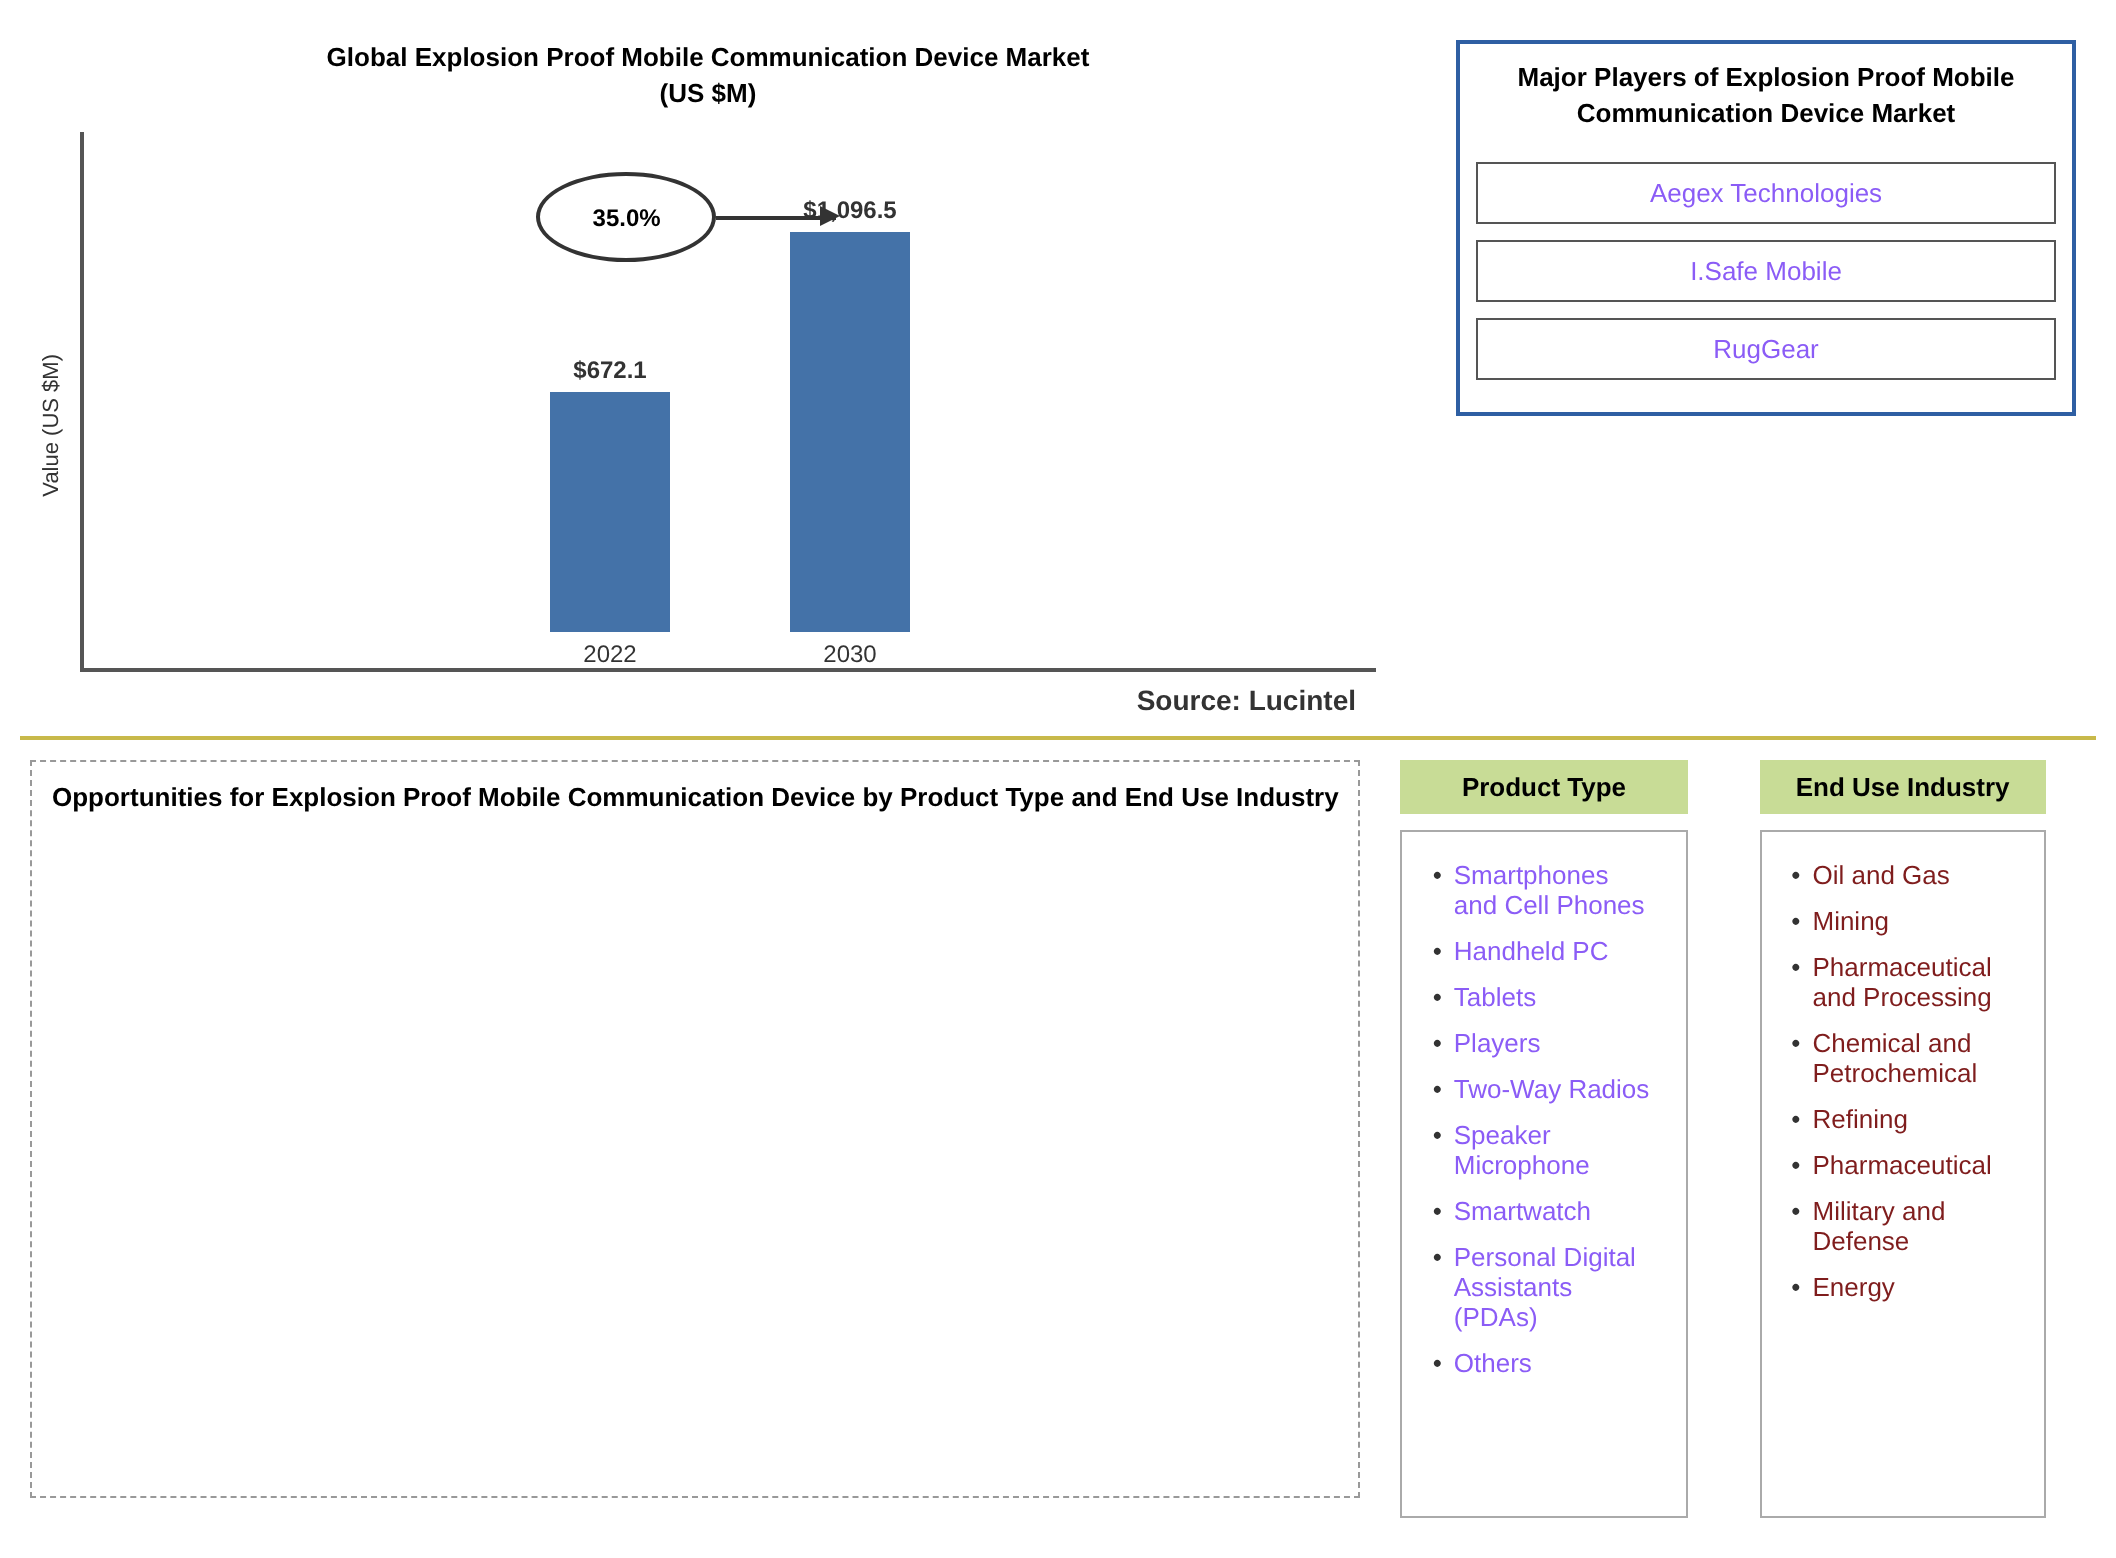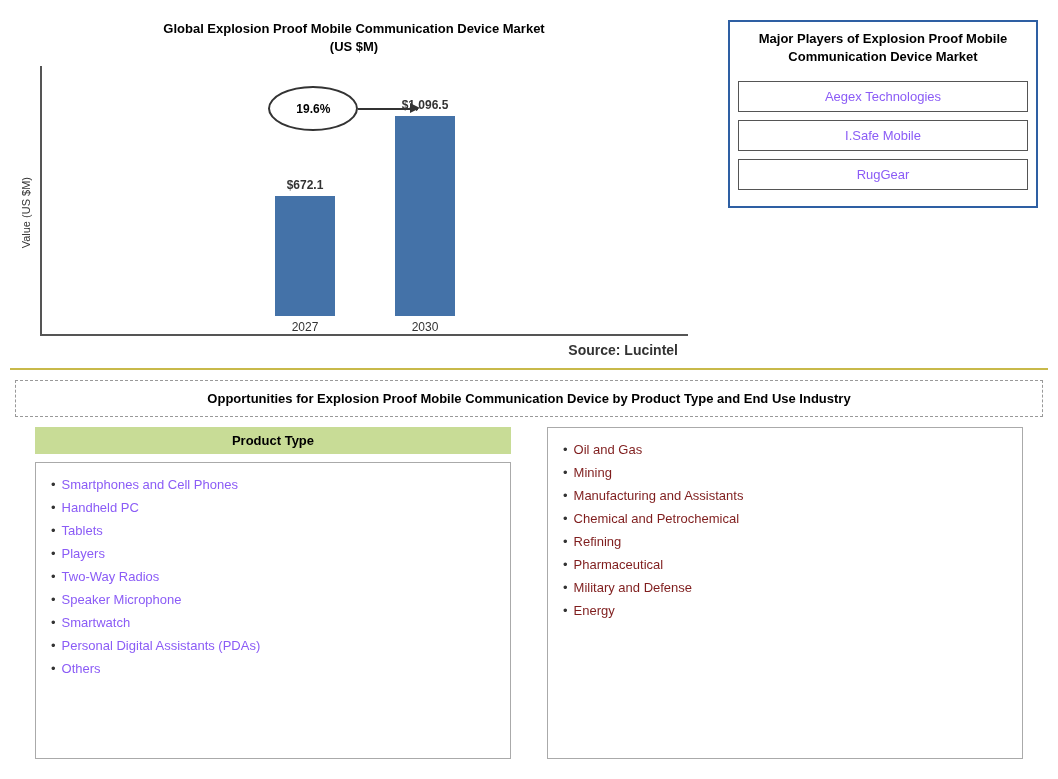--- a/index.html
+++ b/index.html
@@ -170,21 +170,21 @@
       padding: 7px 10px;
       margin-bottom: 8px;
       font-size: 13px;
       color: #8b5cf6;
     }
 
     
     .bottom-section {
       flex: 1;
       display: flex;
-      flex-direction: column;
+      flex-direction: row;
       padding: 10px 5px;
     }
 
     .opportunities-title {
       text-align: center;
       font-weight: bold;
       font-size: 13px;
       color: #000;
       padding: 10px;
       border: 1.5px dashed #999;
@@ -256,31 +256,31 @@
       </div>
 
       <div class="chart-wrapper">
         <div class="y-axis-label">Value (US $M)</div>
 
         <div class="chart-inner">
           <div class="bars-container">
 
             <div class="cagr-annotation" style="position:absolute; top:20px; left:42%; display:flex; align-items:center;">
               <div class="cagr-ellipse">
-                <span>19.6%</span>
+                <span>35.0%</span>
               </div>
               <div style="position:relative; width:60px; height:2px; background:#333; margin-left:0;">
                 <div style="position:absolute; right:-2px; top:-5px; width:0; height:0; border-left:10px solid #333; border-top:5px solid transparent; border-bottom:5px solid transparent;"></div>
               </div>
             </div>
 
             <div class="bar-group">
               <div class="bar-value">$672.1</div>
               <div class="bar" style="height: 120px;"></div>
-              <div class="bar-label">2027</div>
+              <div class="bar-label">2022</div>
             </div>
 
             <div class="bar-group">
               <div class="bar-value">$1,096.5</div>
               <div class="bar" style="height: 200px;"></div>
               <div class="bar-label">2030</div>
             </div>
 
           </div>
           <div class="source-text">Source: Lucintel</div>
@@ -342,32 +342,33 @@
             <span class="col-item-text">Personal Digital Assistants (PDAs)</span>
           </div>
           <div class="col-item">
             <span class="col-item-bullet">•</span>
             <span class="col-item-text">Others</span>
           </div>
         </div>
       </div>
 
       <div class="opportunity-column">
+        <div class="col-header">End Use Industry</div>
         <div class="col-items-box">
           <div class="col-item">
             <span class="col-item-bullet">•</span>
             <span class="end-use-item-text">Oil and Gas</span>
           </div>
           <div class="col-item">
             <span class="col-item-bullet">•</span>
             <span class="end-use-item-text">Mining</span>
           </div>
           <div class="col-item">
             <span class="col-item-bullet">•</span>
-            <span class="end-use-item-text">Manufacturing and Assistants</span>
+            <span class="end-use-item-text">Pharmaceutical and Processing</span>
           </div>
           <div class="col-item">
             <span class="col-item-bullet">•</span>
             <span class="end-use-item-text">Chemical and Petrochemical</span>
           </div>
           <div class="col-item">
             <span class="col-item-bullet">•</span>
             <span class="end-use-item-text">Refining</span>
           </div>
           <div class="col-item">

